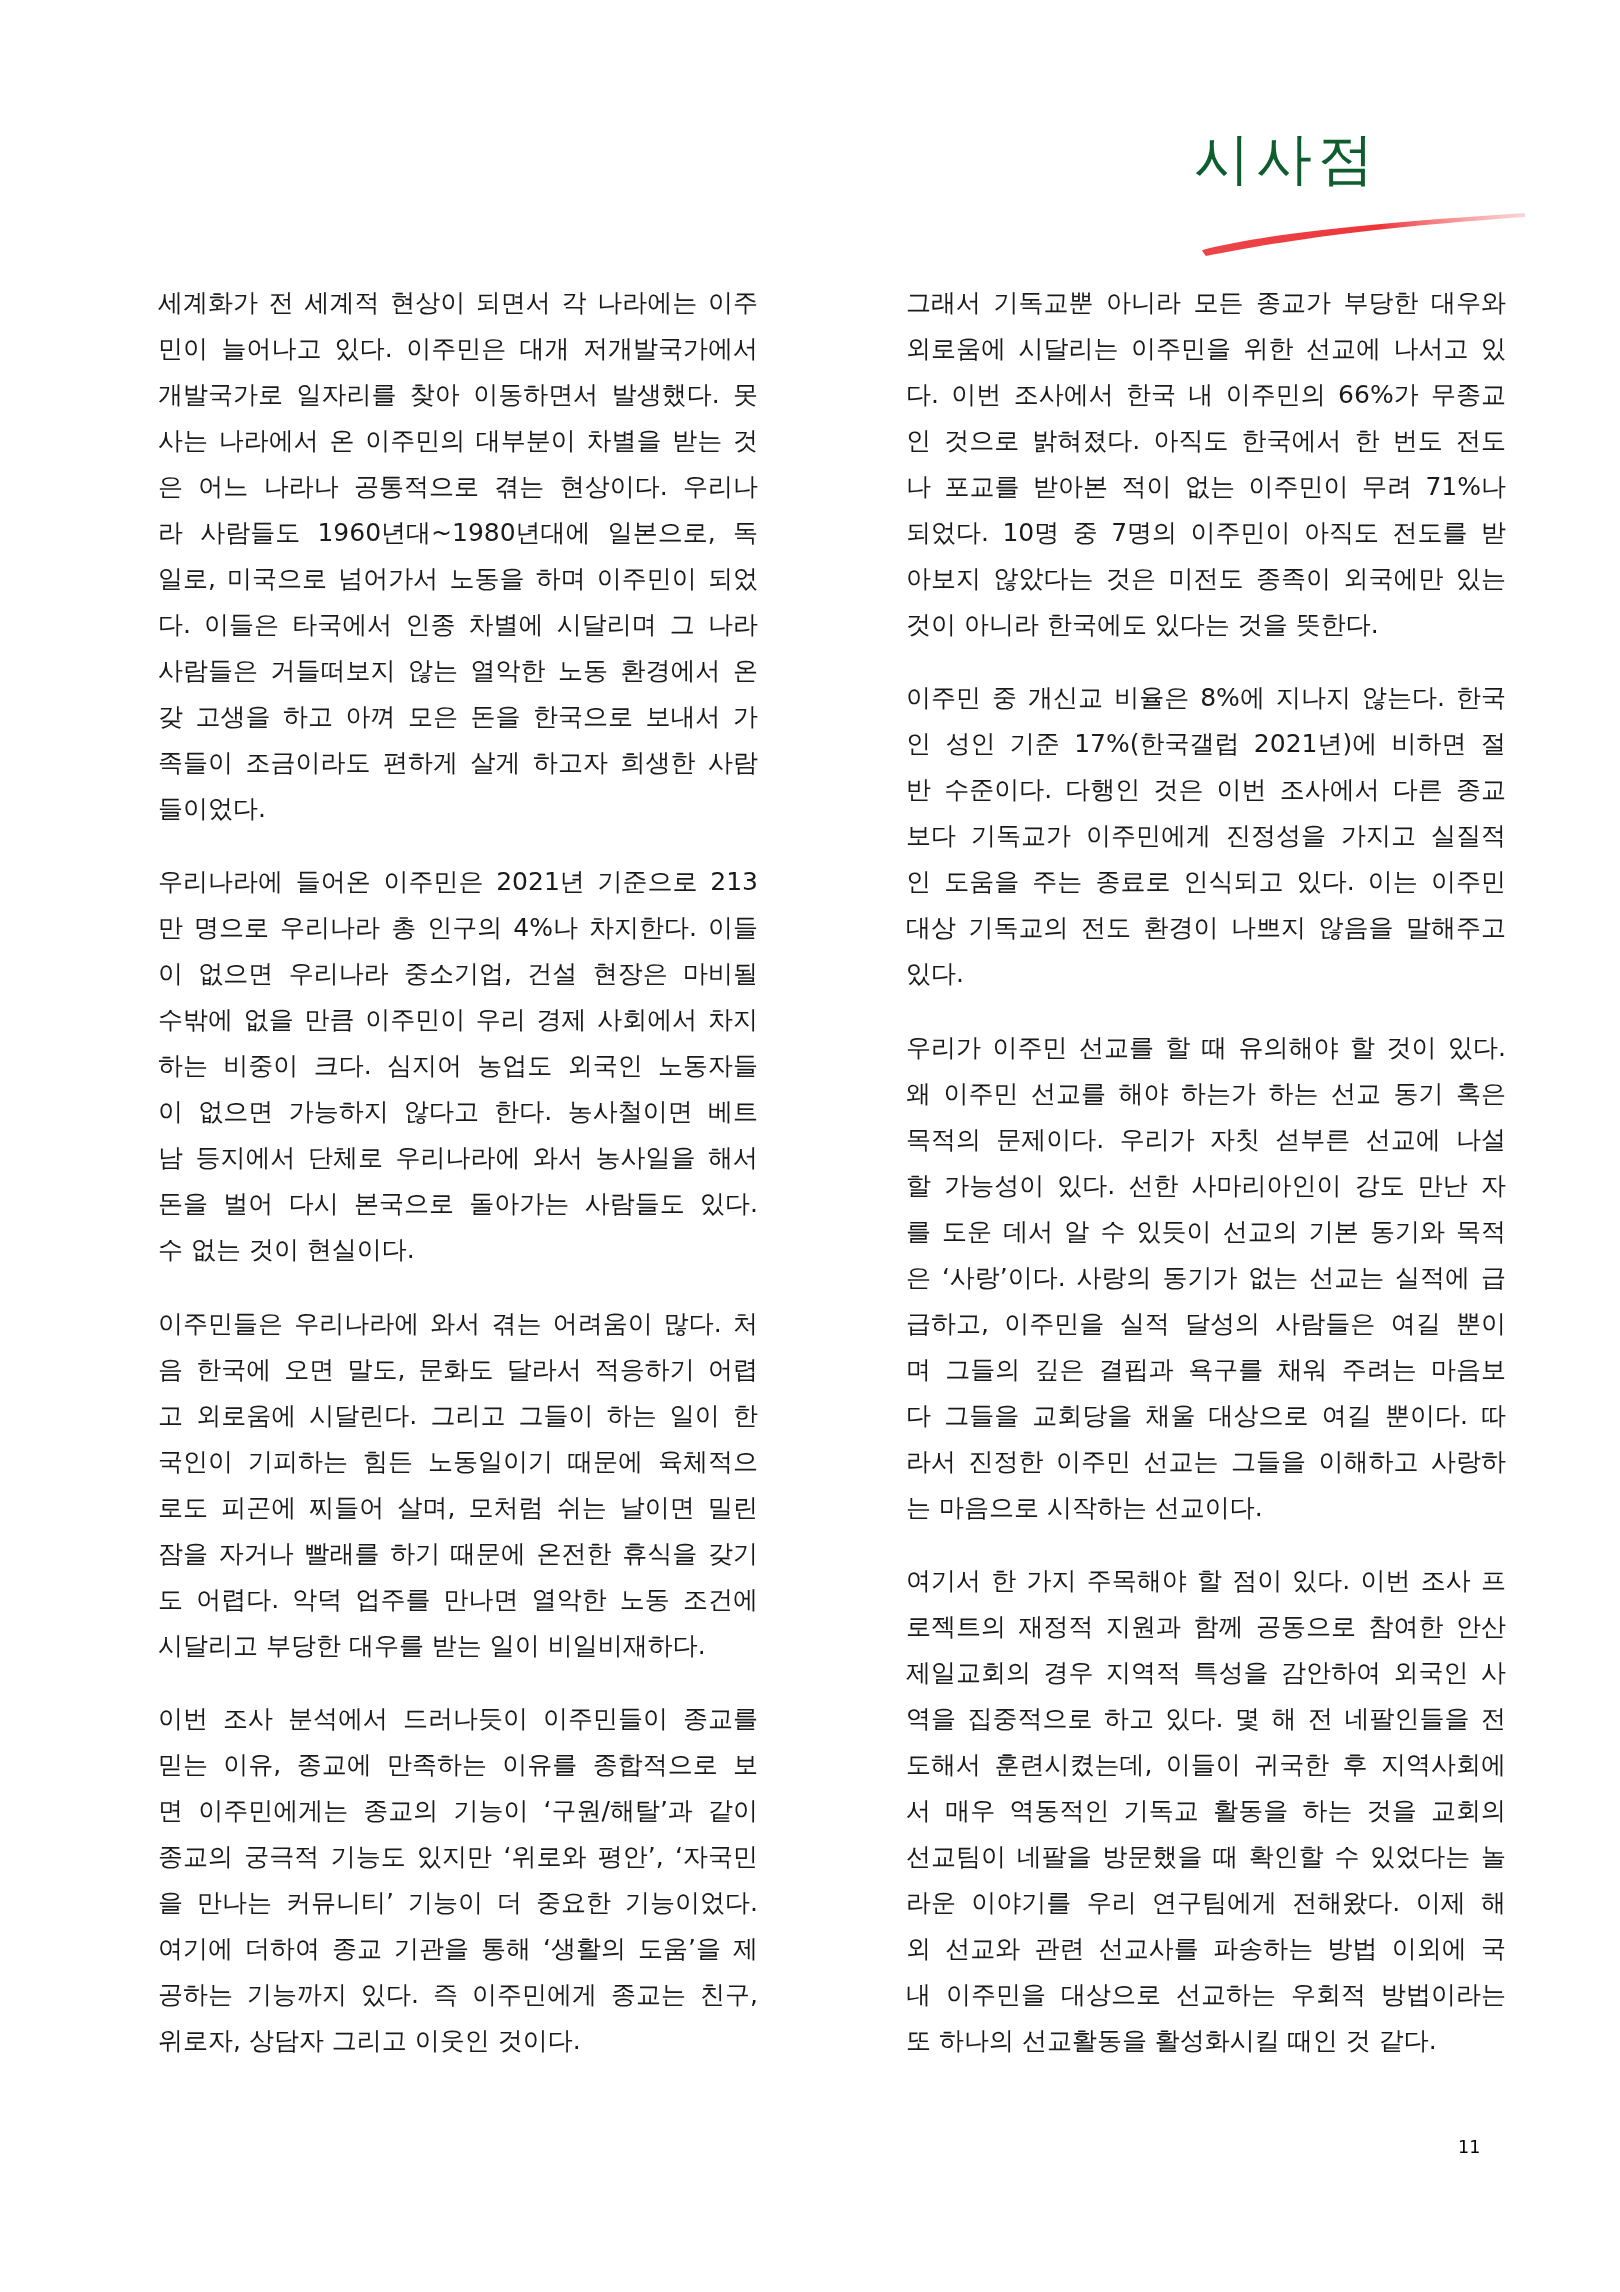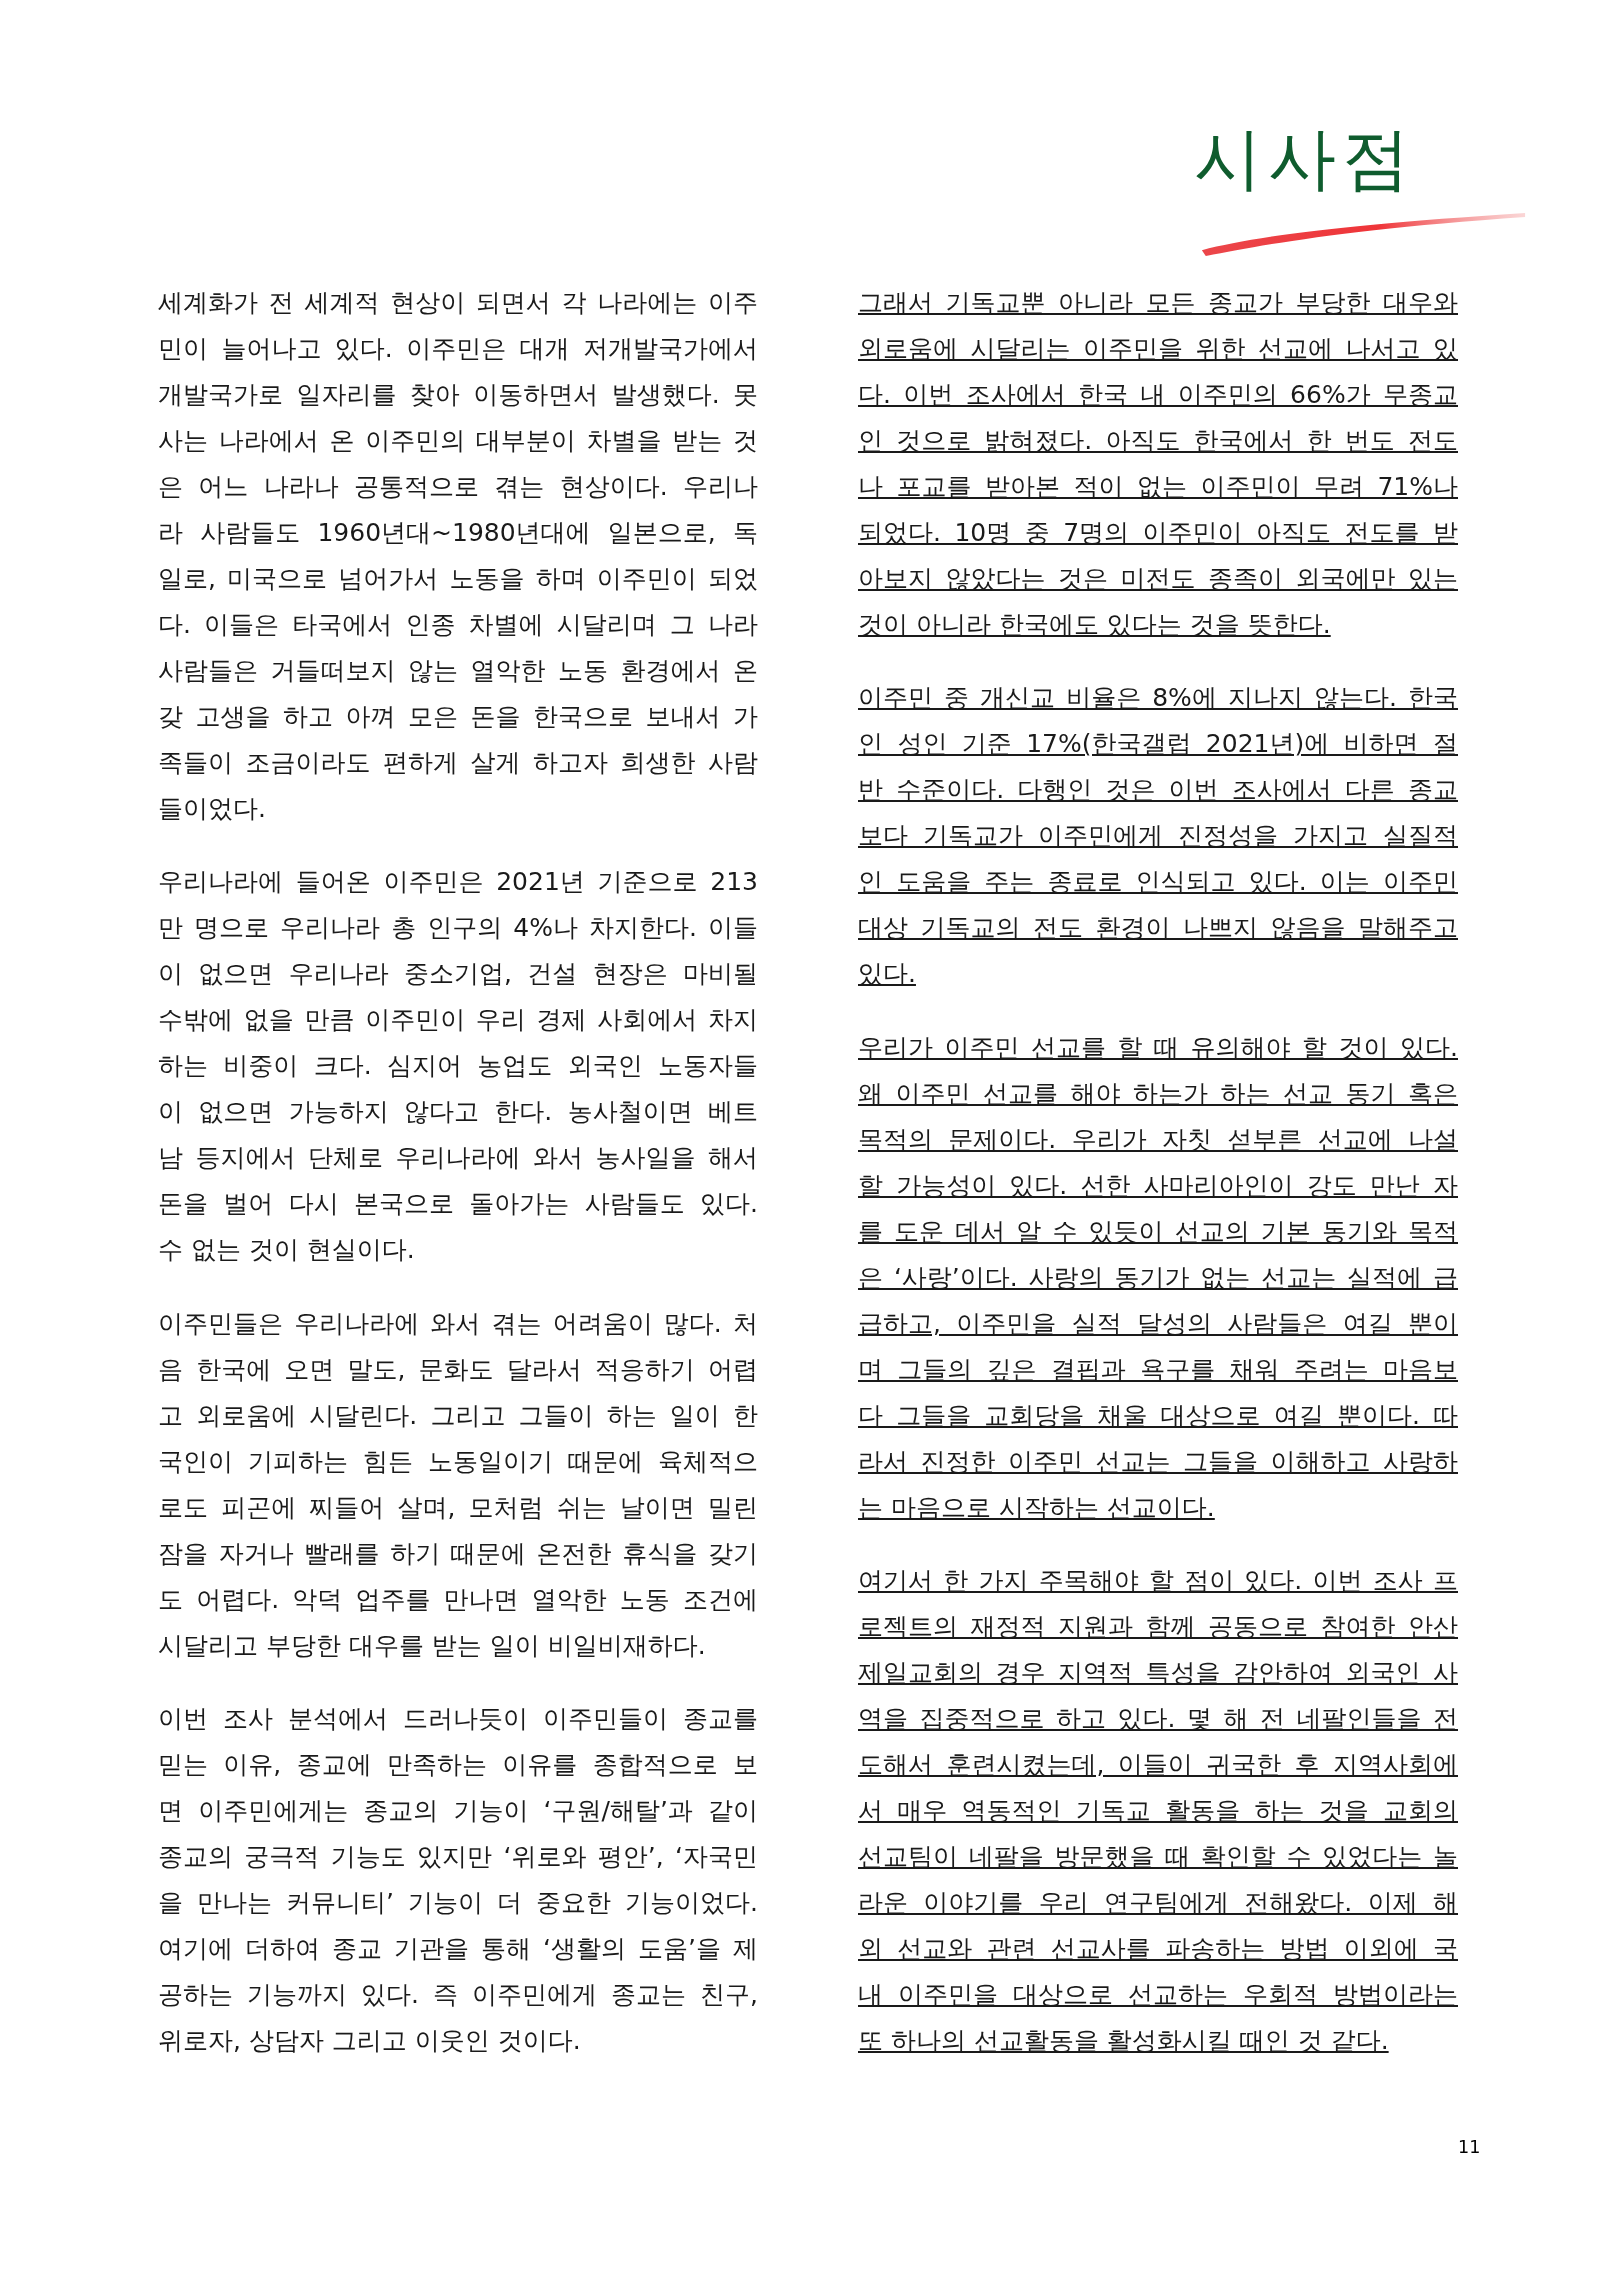--- a/index.html
+++ b/index.html
@@ -1,23 +1,23 @@
 <!DOCTYPE html>
 <html><head>
 <meta charset="utf-8">
 <style>
   html, body { margin:0; padding:0; background:#ffffff; }
   body { width:1620px; height:2293px; position:relative; overflow:hidden;
          font-family:"DejaVu Sans", "Liberation Sans", sans-serif; color:#1a1a1a; }
-  .title { position:absolute; left:1194px; top:110px; font-size:68px; line-height:98px;
+  .title { position:absolute; left:1194px; top:110px; font-size:56px; line-height:98px;
            color:#0f5c2e; letter-spacing:5.9px; font-weight:400; }
   .stroke { position:absolute; left:1196px; top:201px; width:333px; height:69px; }
   .col { position:absolute; top:280px; width:600px; }
   .col.left { left:158px; }
-  .col.right { left:858px;text-decoration:underline; }
+  .col.right { left:906px; }
   .para { margin:0 0 27.4px 0; }
   .line { display:block; font-size:25px; line-height:46px; height:46px;
           white-space:nowrap; text-align:justify; text-align-last:justify; }
   .line.last { text-align-last:left; }
   .page-num { position:absolute; left:1458px; top:2137px; font-size:17.6px; color:#000000; }
 </style>
 </head>
 <body>
 
 <div class="title">시사점</div>

